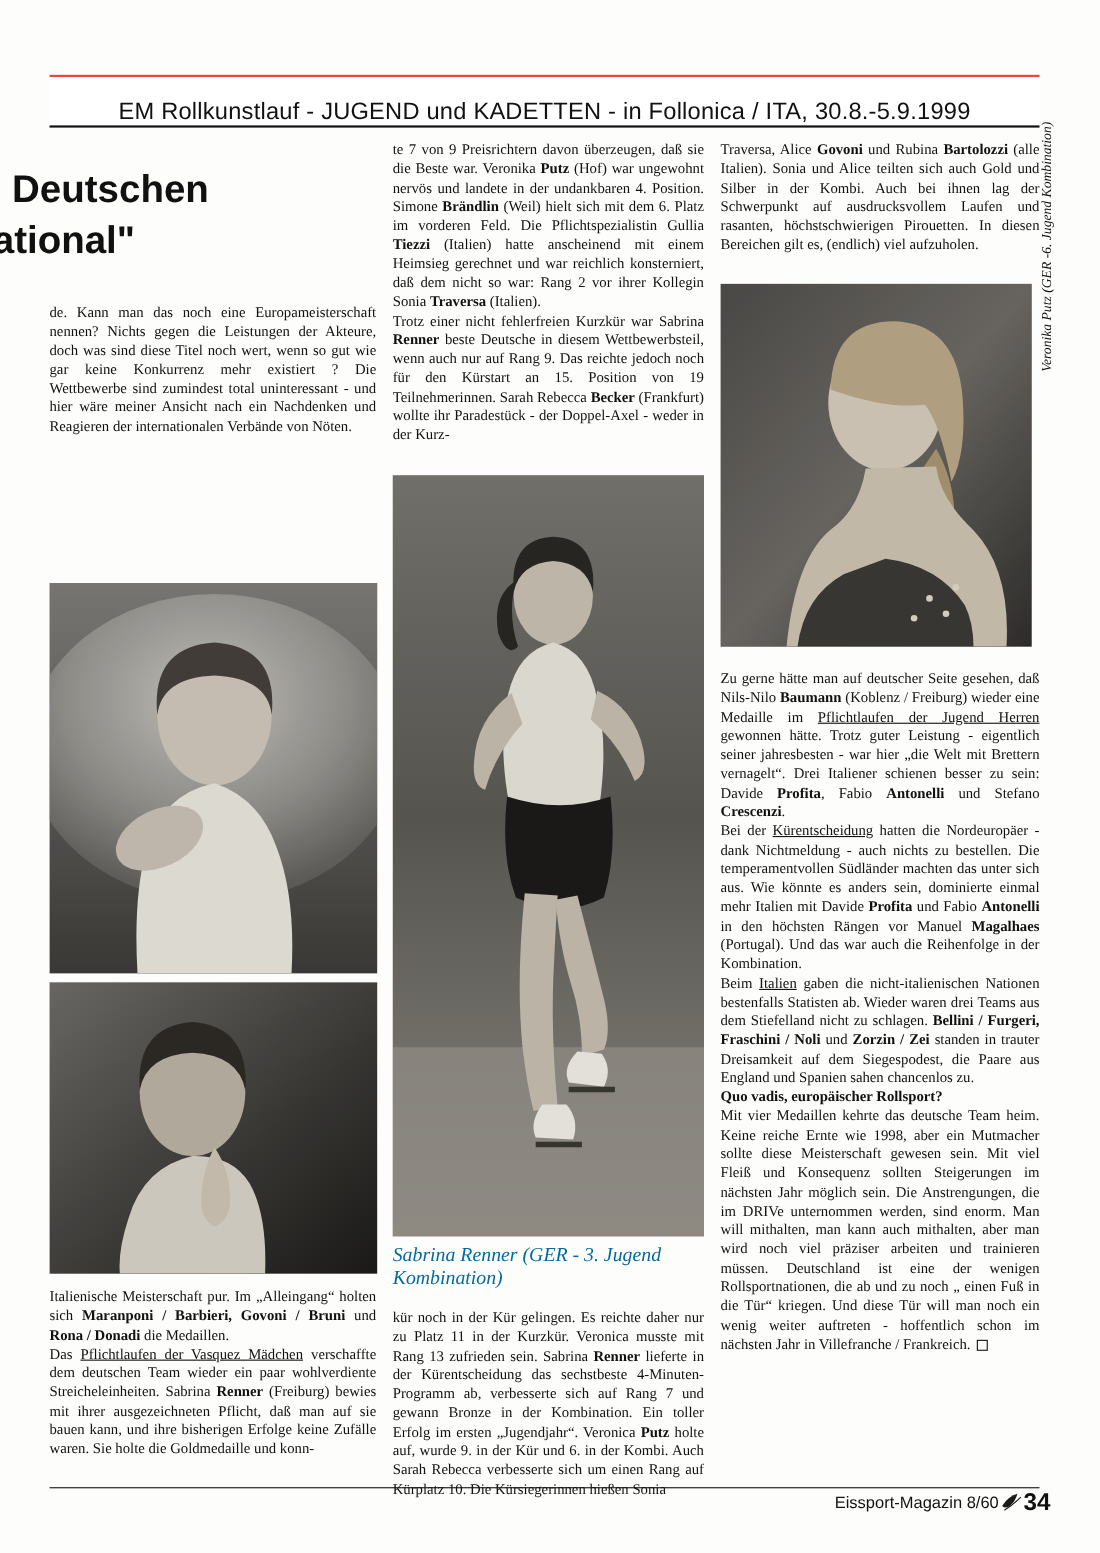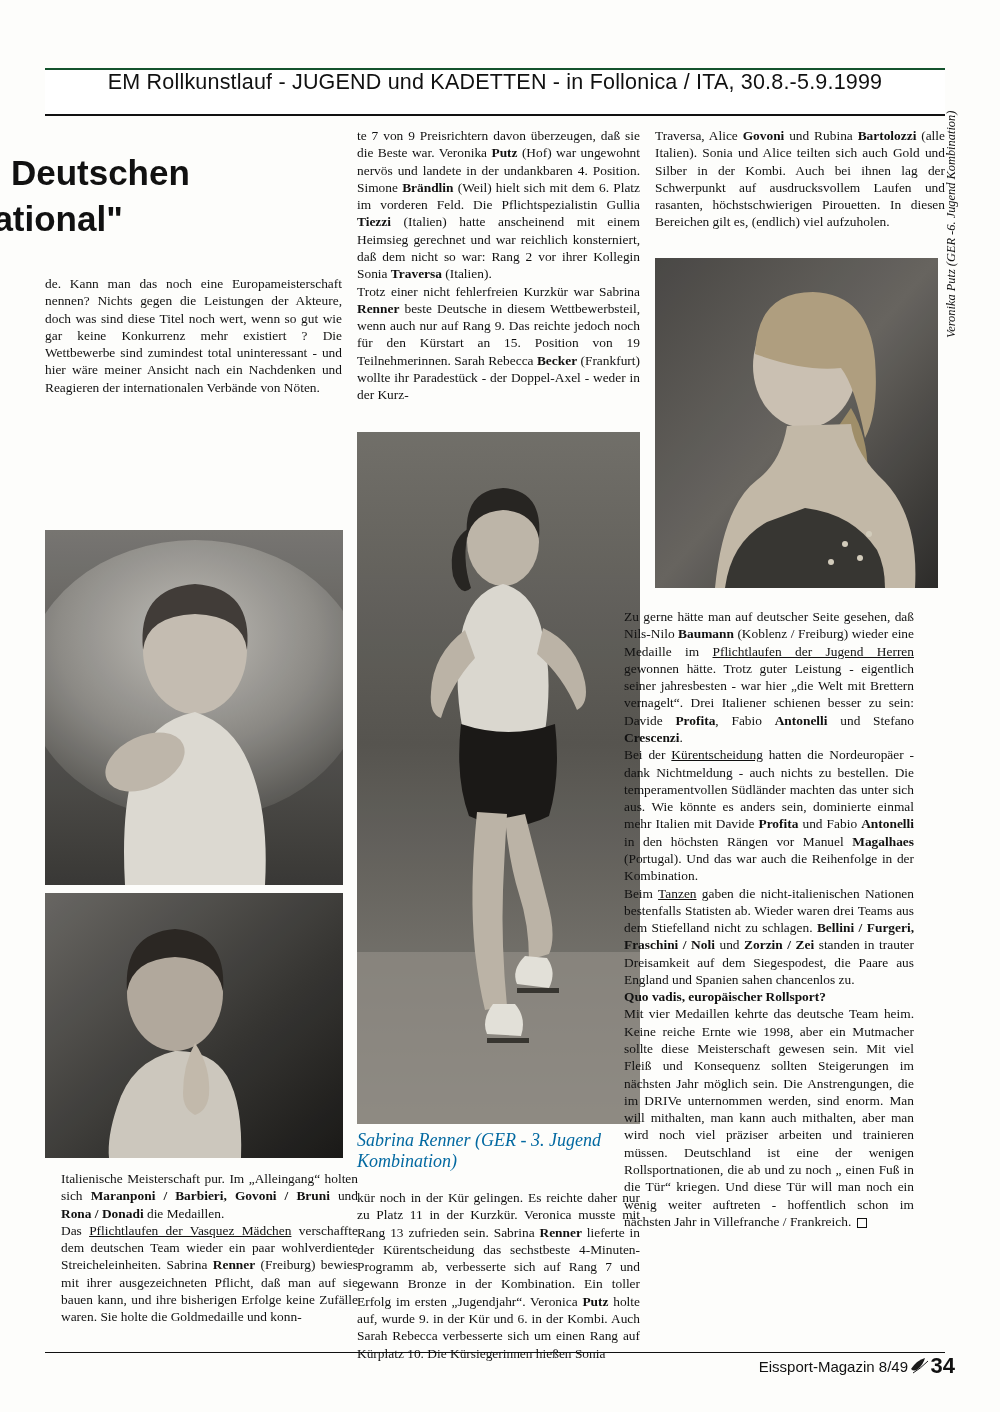--- a/index.html
+++ b/index.html
@@ -18,24 +18,24 @@
   }
 
   
   .banner {
     position: absolute;
     left: 45px;
     top: 68px;
     width: 900px;
     height: 44px;
     background: #ffffff;
-    border-top: 2px solid #14532d;
+    border-top: 2px solid #ef4444;
     border-bottom: 2px solid #111;
     display: flex;
-    align-items: flex-start;
+    align-items: flex-end;
     justify-content: center;
   }
   .banner-text {
     font-family: "Liberation Sans", sans-serif;
     font-size: 21.5px;
     letter-spacing: .2px;
     color: #111;
     white-space: nowrap;
   }
 
@@ -60,25 +60,25 @@
     text-align: justify;
     text-justify: inter-word;
     hyphens: auto;
   }
   .col p { margin: 0; text-indent: 0; }
   .col p + p { margin-top: 0px; }
   b { font-weight: bold; }
   .u { text-decoration: underline; }
 
   #col1 { left: 45px;  top: 275px;  width: 297px; }
-  #col1b { left: 45px; top: 1170px; width: 297px; margin-left: 16px; }
+  #col1b { left: 45px; top: 1170px; width: 297px; }
   #col2 { left: 357px; top: 127px;  width: 283px; }
   #col2b { left: 357px; top: 1160px; width: 283px; margin-top: 29px; }
   #col3 { left: 655px; top: 127px;  width: 290px; }
-  #col3b { left: 624px; top: 608px;  width: 290px; }
+  #col3b { left: 655px; top: 608px;  width: 290px; }
 
   
   .photo {
     position: absolute;
     background: #8d8d8d;
     overflow: hidden;
   }
   .photo .grain {
     position: absolute;
     inset: 0;
@@ -300,26 +300,26 @@
       <circle cx="214" cy="276" r="3" fill="#ded7c6"></circle>
       <rect width="283" height="330" fill="#000" opacity="0.05"></rect>
     </svg>
   </div>
 
   <div class="caption-vertical">Veronika Putz (GER -6. Jugend Kombination)</div>
 
   <div class="col" id="col3b">
     <p>Zu gerne hätte man auf deutscher Seite gesehen, daß Nils-Nilo <b>Baumann</b> (Koblenz / Freiburg) wieder eine Medaille im <span class="u">Pflichtlaufen der Jugend Herren</span> gewonnen hätte. Trotz guter Leistung - eigentlich seiner jahresbesten - war hier „die Welt mit Brettern vernagelt“. Drei Italiener schienen besser zu sein: Davide <b>Profita</b>, Fabio <b>Antonelli</b> und Stefano <b>Crescenzi</b>.</p>
     <p>Bei der <span class="u">Kürentscheidung</span> hatten die Nordeuropäer - dank Nichtmeldung - auch nichts zu bestellen. Die temperamentvollen Südländer machten das unter sich aus. Wie könnte es anders sein, dominierte einmal mehr Italien mit Davide <b>Profita</b> und Fabio <b>Antonelli</b> in den höchsten Rängen vor Manuel <b>Magalhaes</b> (Portugal). Und das war auch die Reihenfolge in der Kombination.</p>
-    <p>Beim <span class="u">Tanzen</span> gaben die nicht-italienischen Nationen bestenfalls Statisten ab. Wieder waren drei Teams aus dem Stiefelland nicht zu schlagen. <b>Bellini / Furgeri, Fraschini / Noli</b> und <b>Zorzin / Zei</b> standen in trauter Dreisamkeit auf dem Siegespodest, die Paare aus England und Spanien sahen chancenlos zu.</p>
+    <p>Beim <span class="u">Italien</span> gaben die nicht-italienischen Nationen bestenfalls Statisten ab. Wieder waren drei Teams aus dem Stiefelland nicht zu schlagen. <b>Bellini / Furgeri, Fraschini / Noli</b> und <b>Zorzin / Zei</b> standen in trauter Dreisamkeit auf dem Siegespodest, die Paare aus England und Spanien sahen chancenlos zu.</p>
     <p><b>Quo vadis, europäischer Rollsport?</b></p>
     <p>Mit vier Medaillen kehrte das deutsche Team heim. Keine reiche Ernte wie 1998, aber ein Mutmacher sollte diese Meisterschaft gewesen sein. Mit viel Fleiß und Konsequenz sollten Steigerungen im nächsten Jahr möglich sein. Die Anstrengungen, die im DRIVe unternommen werden, sind enorm. Man will mithalten, man kann auch mithalten, aber man wird noch viel präziser arbeiten und trainieren müssen. Deutschland ist eine der wenigen Rollsportnationen, die ab und zu noch „ einen Fuß in die Tür“ kriegen. Und diese Tür will man noch ein wenig weiter auftreten - hoffentlich schon im nächsten Jahr in Villefranche / Frankreich.<span class="endmark"></span></p>
   </div>
 
   <div class="footer-rule"></div>
-  <div class="footer-text">Eissport-Magazin 8/49</div>
+  <div class="footer-text">Eissport-Magazin 8/60</div>
   <svg class="footer-logo" viewBox="0 0 22 20">
     <path d="M1 13 q6 -9 14 -11 q-2 7 -7 11 q-4 3 -7 0z" fill="#1a1a1a"></path>
     <path d="M3 17 q7 -4 15 -12" stroke="#1a1a1a" stroke-width="1" fill="none"></path>
   </svg>
   <div class="footer-page">34</div>
 
 </div>
 
 </body></html>

